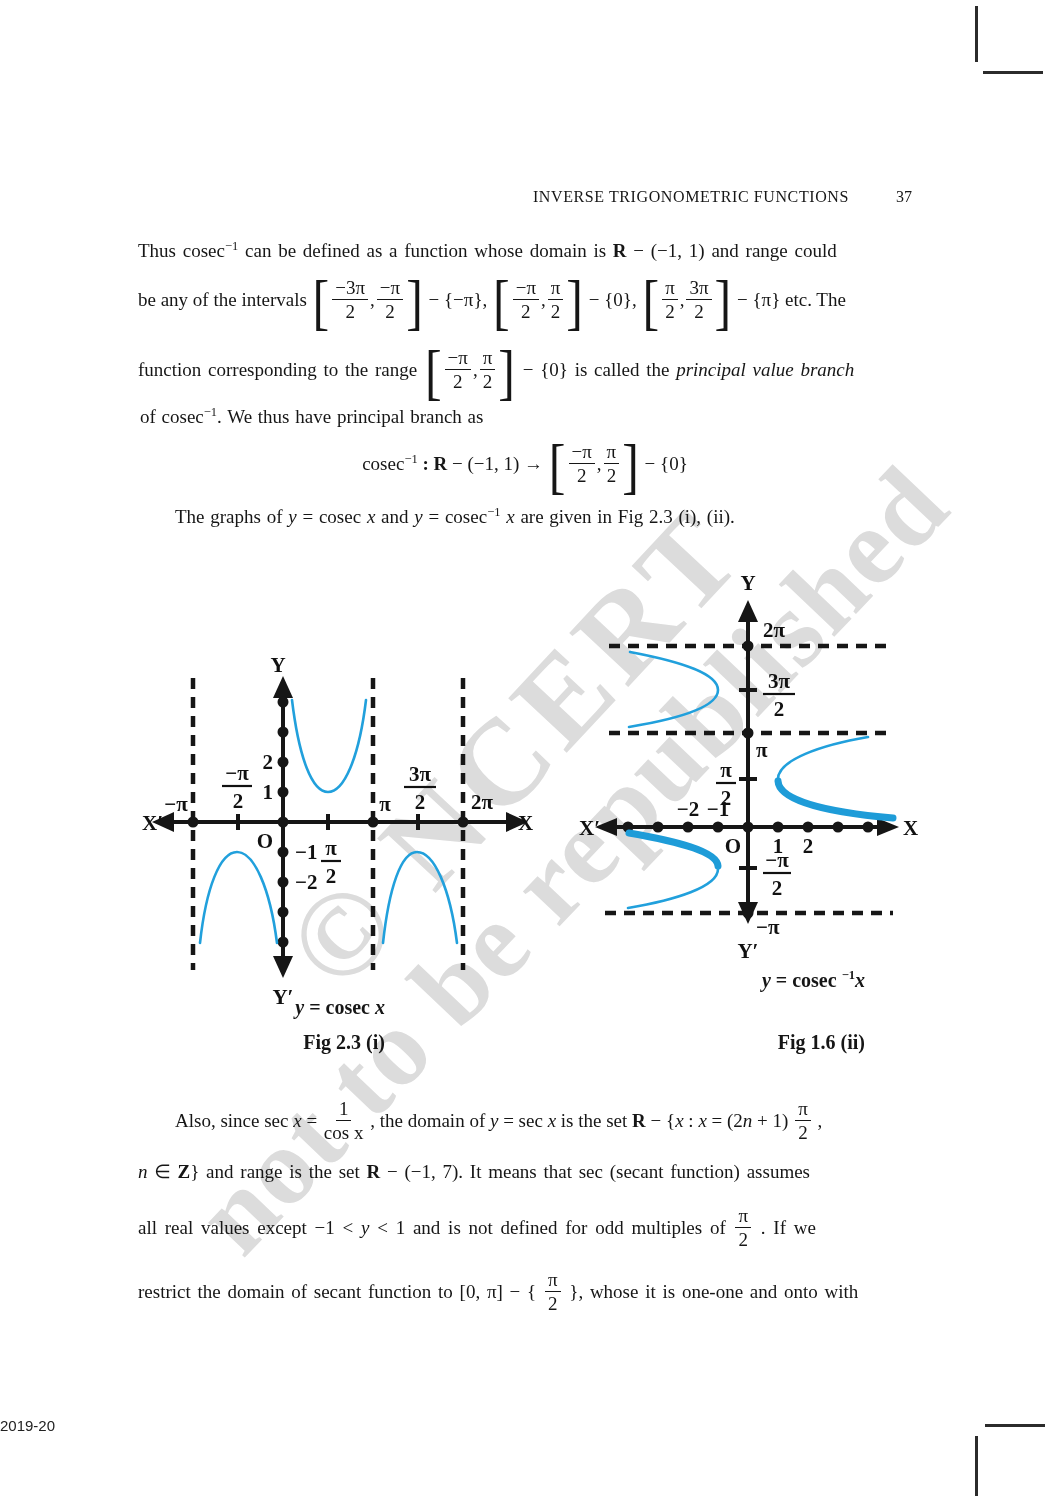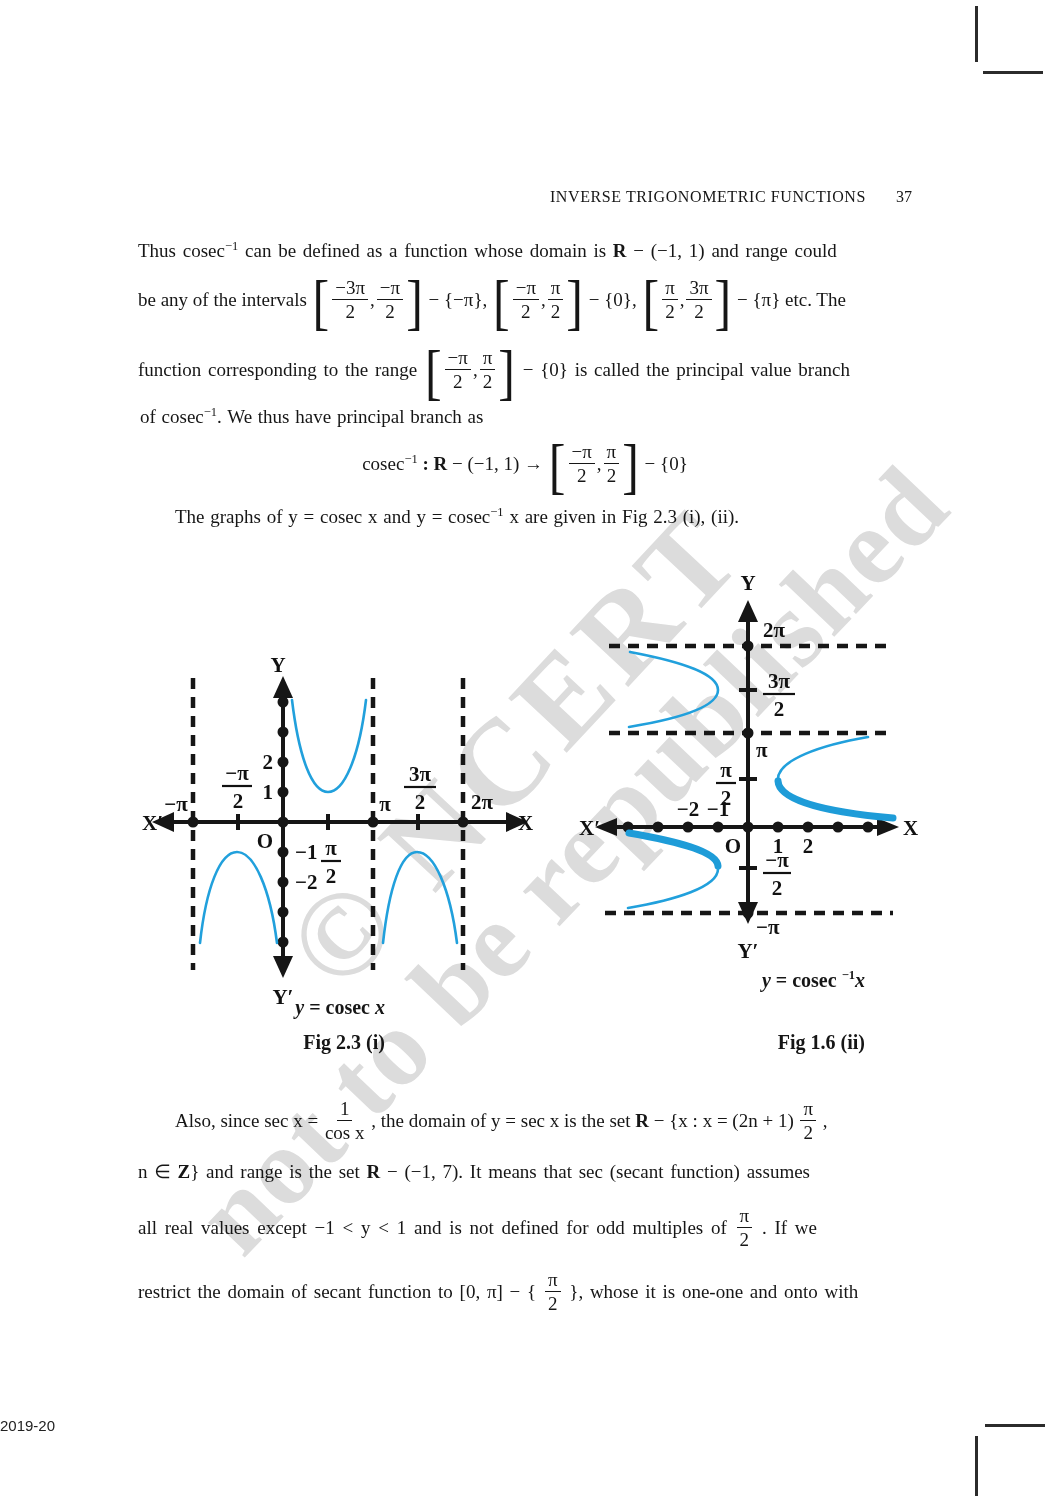--- a/index.html
+++ b/index.html
@@ -11,33 +11,33 @@
   #wm1{left:515px;top:748px;font-size:122px;letter-spacing:8px;
        transform:translate(-50%,-50%) rotate(-47deg);}
   #wm2{left:572px;top:860px;font-size:110px;letter-spacing:2px;
        transform:translate(-50%,-50%) rotate(-46.5deg);}
   
   .crop{position:absolute;background:#2b2b2b;z-index:2;}
   
   .txtline{position:absolute;z-index:1;white-space:nowrap;font-size:19px;line-height:27px;}
   .tall{line-height:68px;height:68px;}
   .tk-n{font-style:normal;margin-top:11px;}
-  .tk-i{}
+  .tk-i{font-style:italic;}
   .tk-b{font-weight:bold;}
   .tk-bi{font-weight:bold;font-style:italic;}
   .tk-sup{vertical-align:super;font-size:12.5px;line-height:0;}
   .tk-bsup{vertical-align:super;font-size:12.5px;line-height:0;font-weight:bold;}
   .tk-big{display:inline-block;vertical-align:middle;font-size:50px;line-height:0.92;
           transform:scaleY(1.22);margin:0 1px;font-weight:400;}
   .frac{display:inline-flex;flex-direction:column;align-items:center;vertical-align:middle;
         line-height:1.12;margin:0 2px;transform:translateY(-2px);}
   .frac .num{display:block;padding:0 3px 0 3px;border-bottom:1.7px solid #161616;text-align:right;}
   .frac .den{display:block;padding-top:1px;text-align:center;}
   #hdr{top:183px;left:138px;width:774px;text-align:right;font-size:16px;letter-spacing:0.6px;}
-  #hdr .pgnum{margin-left:30px;letter-spacing:0;}
+  #hdr .pgnum{margin-left:47px;letter-spacing:0;}
   #p1l1{top:237px;left:138px;word-spacing:2px;}
   #p1l2{top:266px;left:138px;}
   #p1l3{top:336px;left:138px;word-spacing:2px;}
   #p1l4{top:403px;left:140px;word-spacing:1px;}
   #eq{top:430px;left:138px;width:774px;text-align:center;}
   #intro{top:503px;left:175px;word-spacing:1px;}
   #p2l1{top:1087px;left:175px;}
   #p2l2{top:1158px;left:138px;word-spacing:2px;}
   #p2l3{top:1194px;left:138px;word-spacing:3px;}
   #p2l4{top:1258px;left:138px;word-spacing:2px;}

